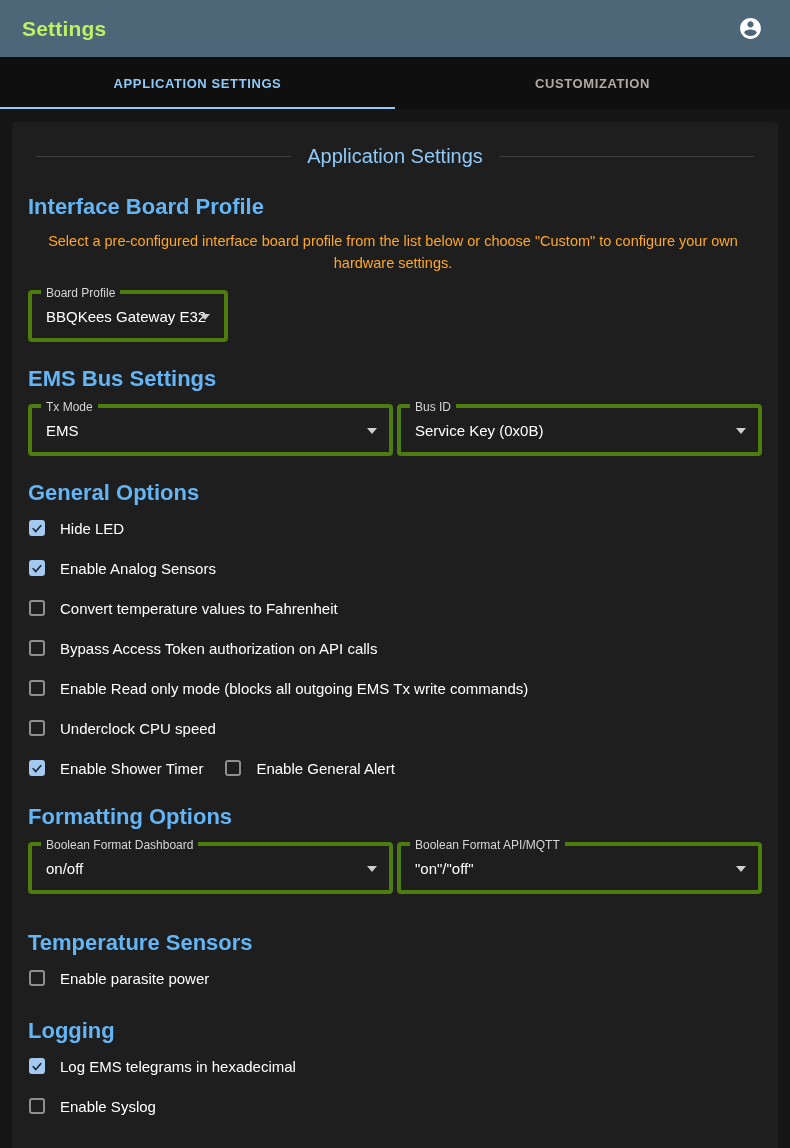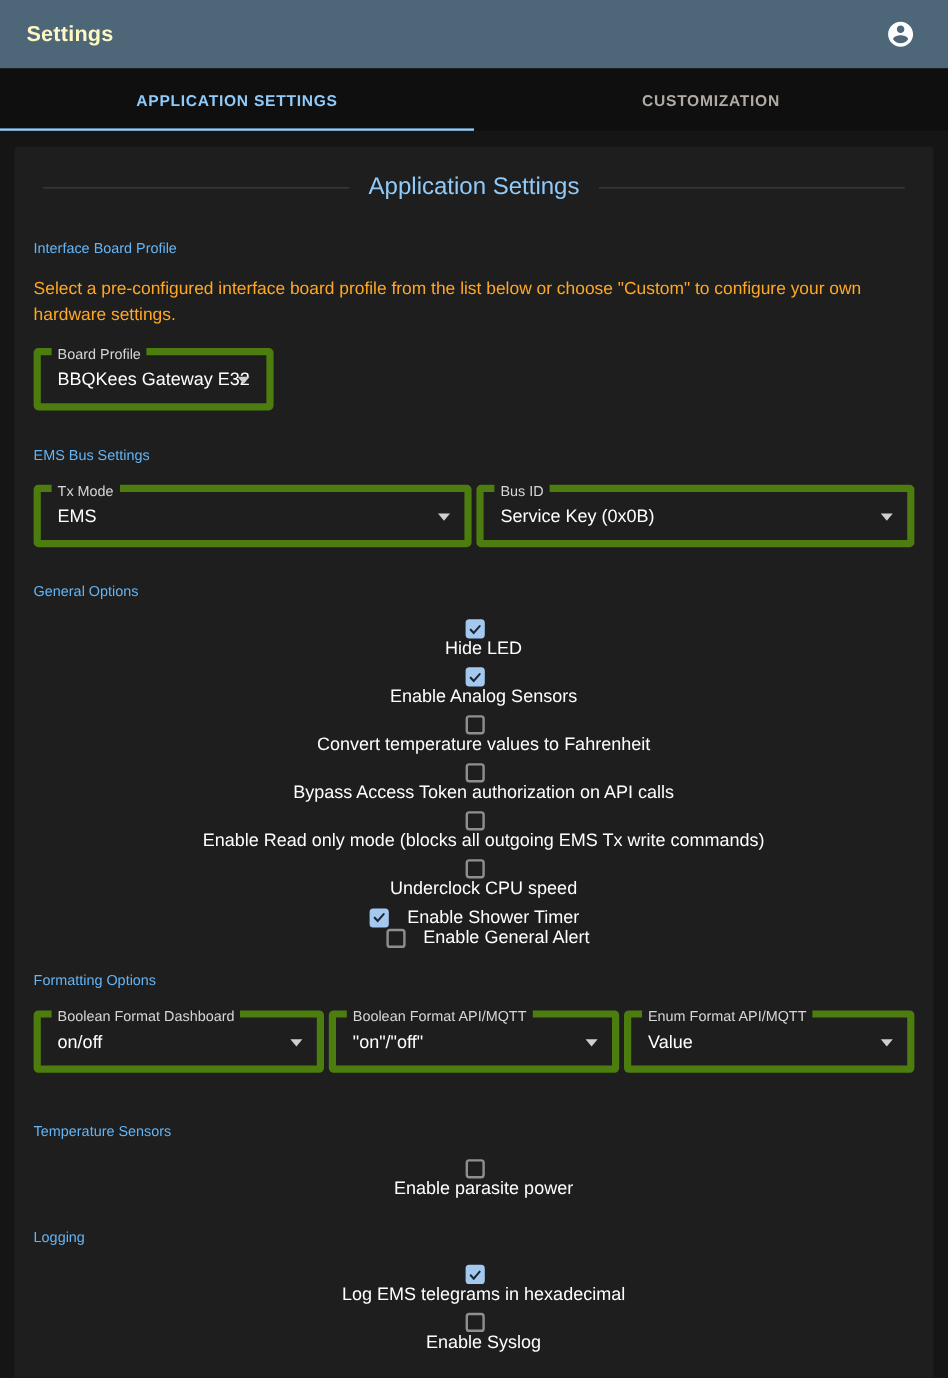--- a/index.html
+++ b/index.html
@@ -18,21 +18,21 @@
   body{
     background:var(--page-bg);
     font-family:"Liberation Sans","DejaVu Sans",sans-serif;
     color:#fff;
   }
   
   .app-header{
     height:57px;background:var(--header-bg);
     display:flex;align-items:center;padding:0 22px;
   }
-  .app-header h1{font-size:18px;font-weight:700;color:#fef9c3;letter-spacing:.2px;}
+  .app-header h1{font-size:21px;font-weight:700;color:#bef264;letter-spacing:.2px;}
   .spacer{flex:1;}
   .avatar-btn{
     background:none;border:none;cursor:pointer;width:36px;height:36px;
     display:flex;align-items:center;justify-content:center;color:#fff;padding:0;
   }
   .avatar-btn svg{width:25px;height:25px;fill:#fff;}
   
   .tabbar{
     height:52px;background:var(--tabbar-bg);display:flex;position:relative;
   }
@@ -52,49 +52,50 @@
     padding:18px 16px 60px;min-height:1040px;
   }
   .divider-title{
     display:flex;align-items:center;margin:2px 8px 8px;
   }
   .divider-title .line{flex:1;height:1px;background:#3f3f3f;}
   .divider-title .title{
     padding:0 16px;font-size:20px;color:var(--accent);line-height:28px;
   }
   h2{
-    font-size:12px;font-weight:400;color:var(--section-heading);
+    font-size:22px;font-weight:700;color:var(--section-heading);
     margin:26px 0 12px;line-height:22px;
   }
   .warning{
     color:var(--warning-text);font-size:14.5px;line-height:22px;margin-bottom:8px;
     max-width:730px;
+    text-align:center;
   }
   
   .select-row{display:flex;gap:4px;margin-top:14px;}
   .select-field{
-    position:relative;height:52px;border:6px solid #4d7c0f;border-radius:4px;
+    position:relative;height:52px;border:4px solid #4d7c0f;border-radius:4px;
     display:flex;align-items:center;padding:0 34px 0 14px;cursor:pointer;
     background:var(--card-bg);
   }
   .select-field.narrow{width:200px;}
   .select-row .select-field{flex:1;}
   .field-label{
     position:absolute;top:-8px;left:9px;padding:0 5px;background:var(--card-bg);
     font-size:12px;color:#d6d6d6;line-height:15px;white-space:nowrap;
   }
   .field-value{font-size:15px;color:#fff;white-space:nowrap;}
   .caret{
     position:absolute;right:12px;top:50%;margin-top:-2px;
     width:0;height:0;border-left:5px solid transparent;border-right:5px solid transparent;
     border-top:6px solid #cfcfcf;
   }
   .select-field.narrow .caret{right:14px;}
   
-  .check-row{display:flex;align-items:center;height:24px;margin-bottom:16px;padding-left:1px;flex-direction:column;}
+  .check-row{display:flex;align-items:center;height:24px;margin-bottom:16px;padding-left:1px;}
   .check-item{display:flex;align-items:center;text-align:center;}
   .check-item + .check-item{margin-left:22px;}
   .checkbox{
     width:16px;height:16px;border:2px solid #8f8f8f;border-radius:3px;
     display:flex;align-items:center;justify-content:center;cursor:pointer;flex:0 0 auto;
   }
   .checkbox .check-icon{display:none;width:15px;height:15px;}
   .checkbox.checked{
     background:var(--checkbox-checked);border-color:var(--checkbox-checked);
   }
@@ -220,25 +221,20 @@
       <div class="select-field">
         <span class="field-label">Boolean Format Dashboard</span>
         <span class="field-value">on/off</span>
         <span class="caret"></span>
       </div>
       <div class="select-field">
         <span class="field-label">Boolean Format API/MQTT</span>
         <span class="field-value">"on"/"off"</span>
         <span class="caret"></span>
       </div>
-      <div class="select-field">
-        <span class="field-label">Enum Format API/MQTT</span>
-        <span class="field-value">Value</span>
-        <span class="caret"></span>
-      </div>
     </div>
 
     <h2 style="margin-top:38px;">Temperature Sensors</h2>
     <div class="check-row">
       <span class="checkbox">
         
       </span>
       <span class="check-label">Enable parasite power</span>
     </div>
 

